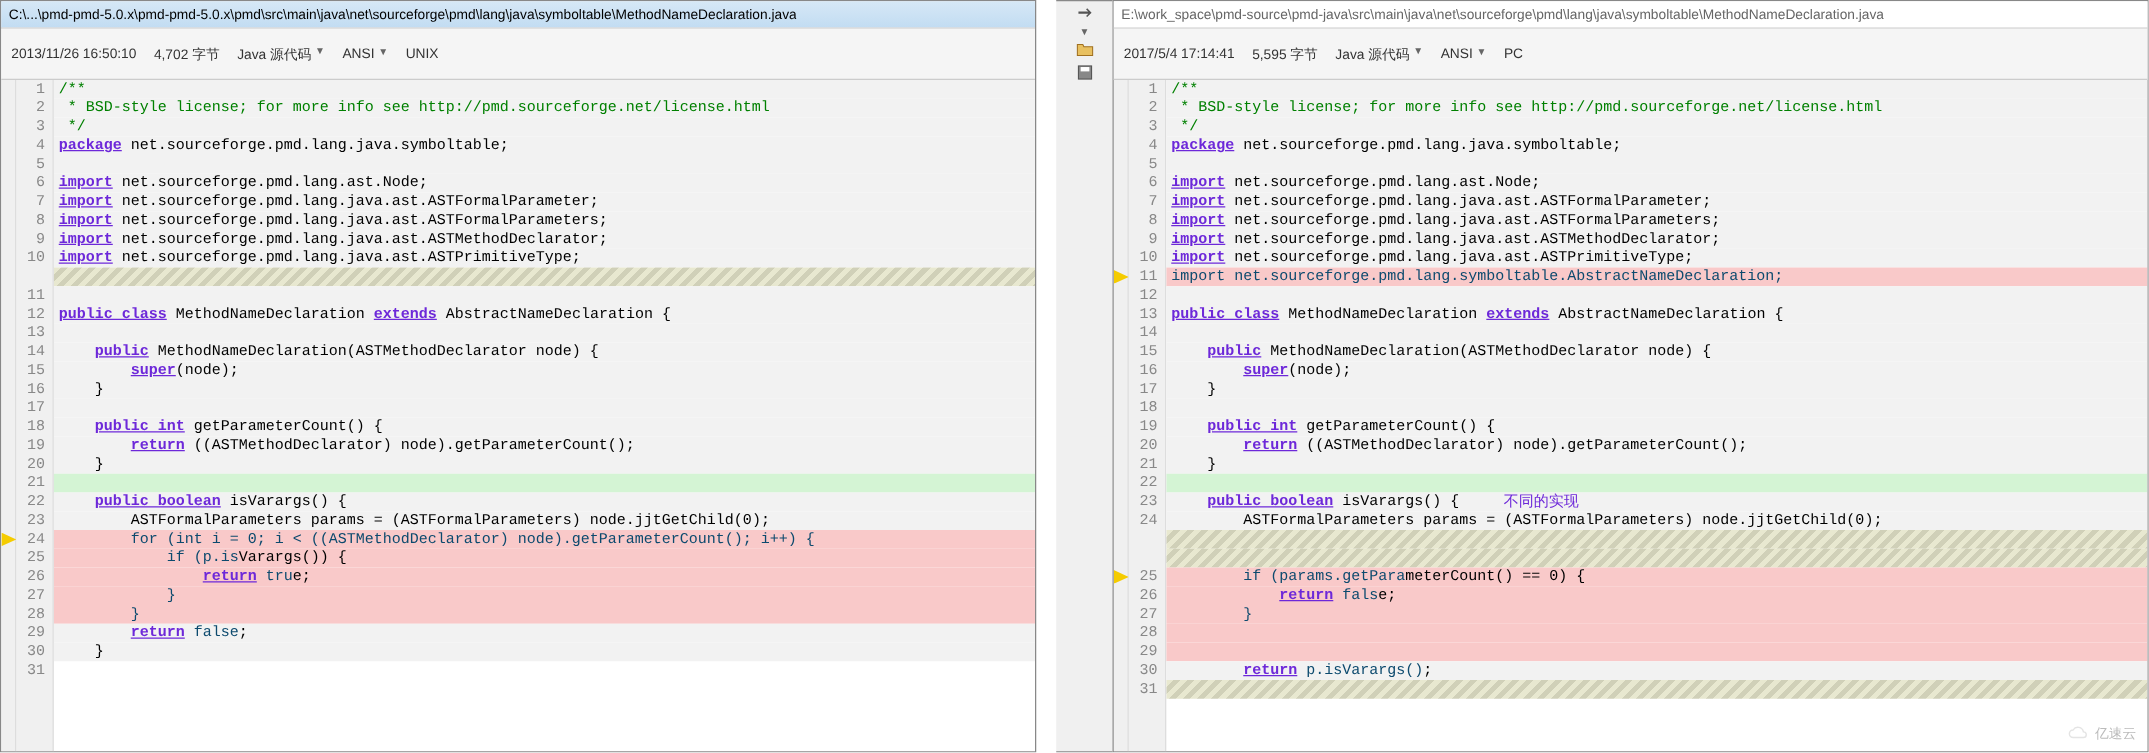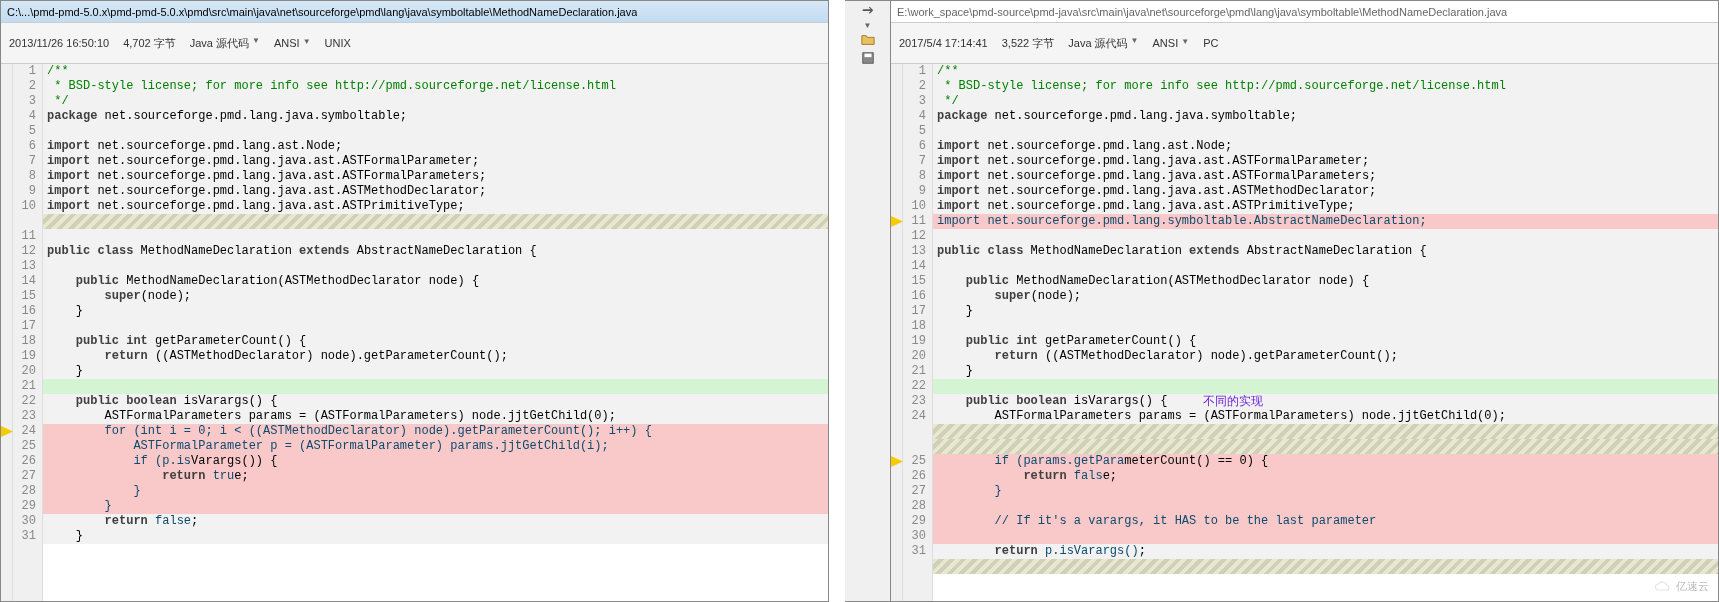--- a/index.html
+++ b/index.html
@@ -20,21 +20,21 @@
 .marker { position: absolute; left: 0; width: 12px; height: 11px; background: #f5cc00; clip-path: polygon(0 0, 100% 50%, 0 100%); }
 .gutter { width: 30px; background: #f0f0f0; text-align: right; padding-right: 6px; color: #888; border-right: 1px solid #ddd; user-select: none; }
 .code-col { flex: 1; overflow-x: auto; position: relative; }
 .line { height: 15px; display: flex; align-items: center; }
 .gutter .line { justify-content: flex-end; }
 .code-col .line { padding-left: 4px; white-space: pre; }
 .bg-gray { background: #f2f2f2; }
 .bg-green { background: #d4f4d4; }
 .bg-red { background: #f9c9c9; }
 .bg-hatch { background: repeating-linear-gradient(135deg, #e8e8d0, #e8e8d0 4px, #d0d0b8 4px, #d0d0b8 8px); }
-.kw { color: #404040; font-weight: bold; }
+.kw { color: #6d28d9; font-weight: bold; text-decoration: underline; }
 .cm { color: #008000; }
 .diff-txt { color: #0c4a6e; }
 .note { color: #6d28d9; position: absolute; font-family: "Segoe UI", sans-serif; }
 .tb-icon { width: 16px; height: 16px; display: inline-flex; align-items: center; justify-content: center; cursor: pointer; }
 .tb-icon svg { width: 14px; height: 14px; }
 .watermark { position: fixed; bottom: 8px; right: 10px; font-size: 11px; color: #bbb; display: flex; align-items: center; gap: 4px; pointer-events: none; }
 .watermark svg { width: 18px; height: 14px; opacity: 0.4; }
 </style>
 </head>
 <body>
@@ -113,21 +113,20 @@
         <div class="line bg-gray"><span>        </span><span class="kw">super</span><span>(node);</span></div>
         <div class="line bg-gray"><span>    }</span></div>
         <div class="line bg-gray"><span></span></div>
         <div class="line bg-gray"><span>    </span><span class="kw">public int</span><span> getParameterCount() {</span></div>
         <div class="line bg-gray"><span>        </span><span class="kw">return</span><span> ((ASTMethodDeclarator) node).getParameterCount();</span></div>
         <div class="line bg-gray"><span>    }</span></div>
         <div class="line bg-green"><span></span></div>
         <div class="line bg-gray"><span>    </span><span class="kw">public boolean</span><span> isVarargs() {</span></div>
         <div class="line bg-gray"><span>        ASTFormalParameters params = (ASTFormalParameters) node.jjtGetChild(</span><span>0</span><span>);</span></div>
         <div class="line bg-red"><span>        </span><span class="diff-txt">for (int i = 0; i &lt; ((ASTMethodDeclarator) node).getParameterCount(); i++) {</span></div>
-        <div class="line bg-red"><span>            </span><span class="diff-txt">ASTFormalParameter p = (ASTFormalParameter) params.jjtGetChild(i);</span></div>
         <div class="line bg-red"><span>            </span><span class="diff-txt">if (p.is</span><span>Varargs()) {</span></div>
         <div class="line bg-red"><span>                </span><span class="kw">return</span><span class="diff-txt"> tru</span><span>e;</span></div>
         <div class="line bg-red"><span>            </span><span class="diff-txt">}</span></div>
         <div class="line bg-red"><span>        </span><span class="diff-txt">}</span></div>
         <div class="line bg-gray"><span>        </span><span class="kw">return</span><span class="diff-txt"> false</span><span>;</span></div>
         <div class="line bg-gray"><span>    }</span></div>
       </div>
   </div>
 </div>
 
@@ -150,21 +149,21 @@
       </svg>
     </span>
 </div>
 
 <div class="pane">
   <div class="path-bar">
     <span class="path-text dim">E:\work_space\pmd-source\pmd-java\src\main\java\net\sourceforge\pmd\lang\java\symboltable\MethodNameDeclaration.java</span>
   </div>
   <div class="info-bar">
     <span class="info-item">2017/5/4 17:14:41</span>
-    <span class="info-item">3,522 字节</span>
+    <span class="info-item">5,595 字节</span>
     <span class="dropdown">
         <span>Java 源代码</span>
         <span class="chev">▼</span>
       </span>
     <span class="dropdown">
         <span>ANSI</span>
         <span class="chev">▼</span>
       </span>
     <span class="info-item">PC</span>
   </div>
@@ -234,21 +233,20 @@
         <div class="line bg-gray"><span>    }</span></div>
         <div class="line bg-green"><span></span></div>
         <div class="line bg-gray"><span>    </span><span class="kw">public boolean</span><span> isVarargs() {</span></div>
         <div class="line bg-gray"><span>        ASTFormalParameters params = (ASTFormalParameters) node.jjtGetChild(</span><span>0</span><span>);</span></div>
         <div class="line bg-hatch"></div>
         <div class="line bg-hatch"></div>
         <div class="line bg-red"><span>        </span><span class="diff-txt">if (params.getPara</span><span>meterCount() == 0) {</span></div>
         <div class="line bg-red"><span>            </span><span class="kw">return</span><span class="diff-txt"> fals</span><span>e;</span></div>
         <div class="line bg-red"><span>        </span><span class="diff-txt">}</span></div>
         <div class="line bg-red"><span></span></div>
-        <div class="line bg-red"><span>        </span><span class="diff-txt">// If it's a varargs, it HAS to be the last parameter</span></div>
         <div class="line bg-red"><span>        </span></div>
         <div class="line bg-gray"><span>        </span><span class="kw">return</span><span class="diff-txt"> p.isVarargs()</span><span>;</span></div>
         <div class="line bg-hatch"></div>
       </div>
   </div>
 </div>
 
 <div class="watermark">
   <svg viewBox="0 0 24 16">
       <path d="M6 12a4 4 0 010-8 6 6 0 0111 2 3 3 0 010 6H6z" fill="none" stroke="#bbb" stroke-width="1.5"></path>

